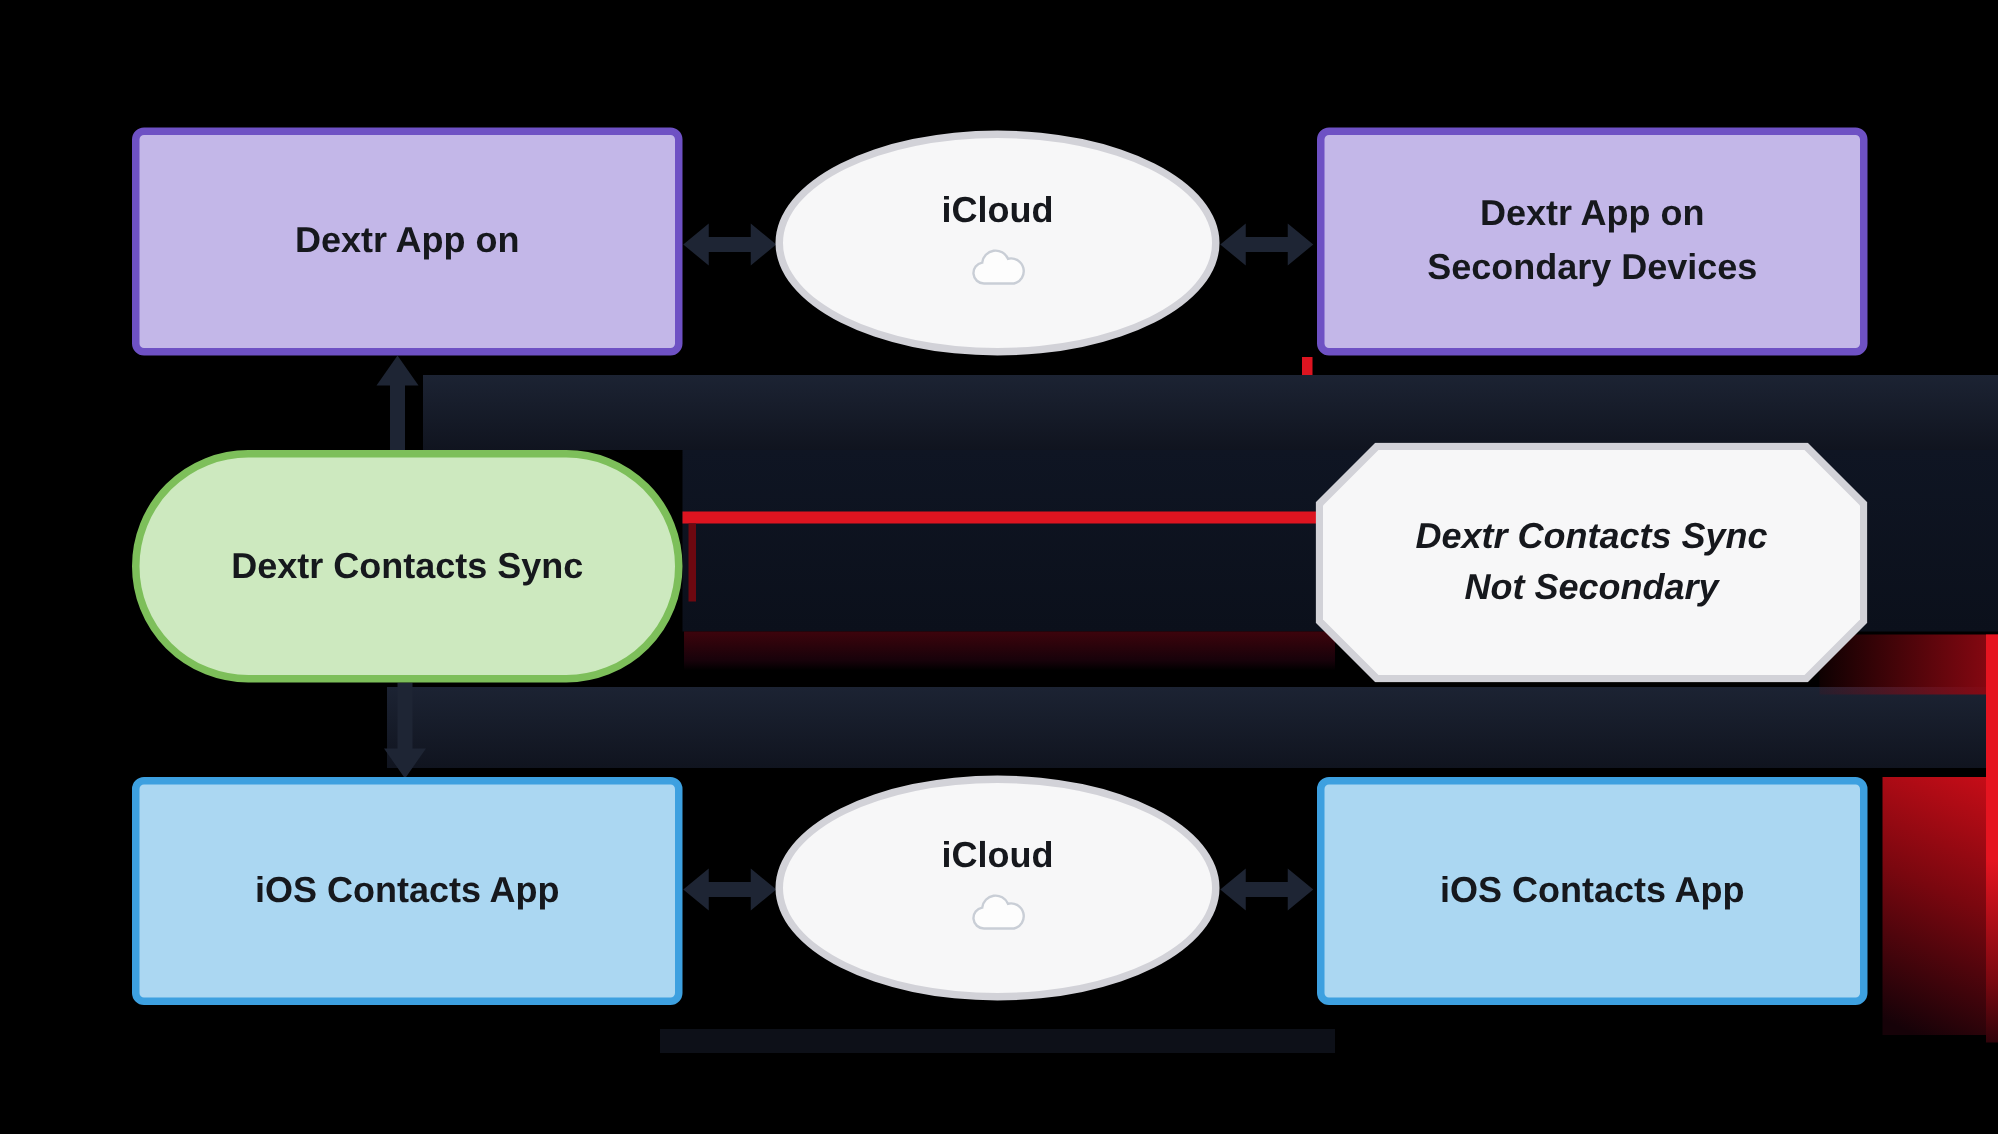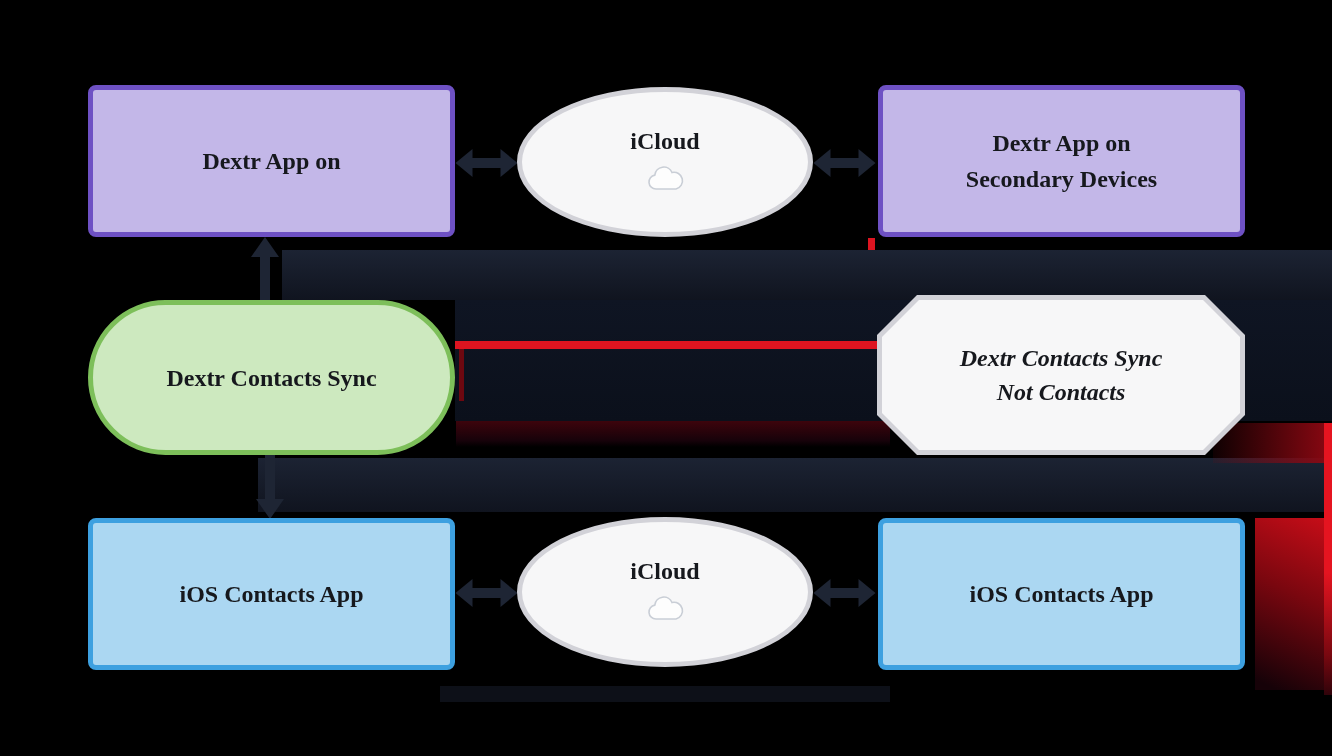--- a/index.html
+++ b/index.html
@@ -1,19 +1,19 @@
 <!DOCTYPE html>
 <html style="--background: #000000; --text: #16181d; --purple-fill: #c3b7e8; --purple-border: #6e51c4; --green-fill: #cde9bf; --green-border: #7dbf5a; --blue-fill: #abd7f2; --blue-border: #3da0e0; --neutral-fill: #f7f7f8; --neutral-border: #d2d2d8; --edge-dark: #1e2534; --edge-red: #dd1420;"><head>
 <meta charset="utf-8">
 <style>
   html,body{margin:0;padding:0;background:#000;}
   .canvas{
     position:relative;width:1332px;height:748px;overflow:hidden;
     background:var(--background,#000);
-    font-family:Liberation Serif, serif;
+    font-family:Liberation Sans, sans-serif;
   }
   
   .band{position:absolute;z-index:2;}
   .band-a{left:282px;top:250px;width:1050px;height:50px;
           background:linear-gradient(to bottom,#1c2333,#10141f);}
   .band-b{left:455px;top:300px;width:877px;height:121px;
           background:linear-gradient(to bottom,#0f1523,#0b101b);}
   .band-c{left:258px;top:458px;width:1074px;height:54px;
           background:linear-gradient(to bottom,#1c2333,#10141f);}
   .band-d{left:440px;top:686px;width:450px;height:16px;background:#0d1018;}
@@ -160,21 +160,21 @@
     <div>Secondary Devices</div>
   </div>
 
   <div class="node stadium n-sync">
     <div>Dextr Contacts Sync</div>
   </div>
 
   <div class="octagon n-sync-na">
     <div class="octagon-inner">
       <div>Dextr Contacts Sync</div>
-      <div>Not Contacts</div>
+      <div>Not Secondary</div>
     </div>
   </div>
 
   <div class="node rect blue n-ios-left">
     <div>iOS Contacts App</div>
   </div>
 
   <div class="node ellipse n-icloud-bottom">
     <div>iCloud</div>
     <div class="cloud">

